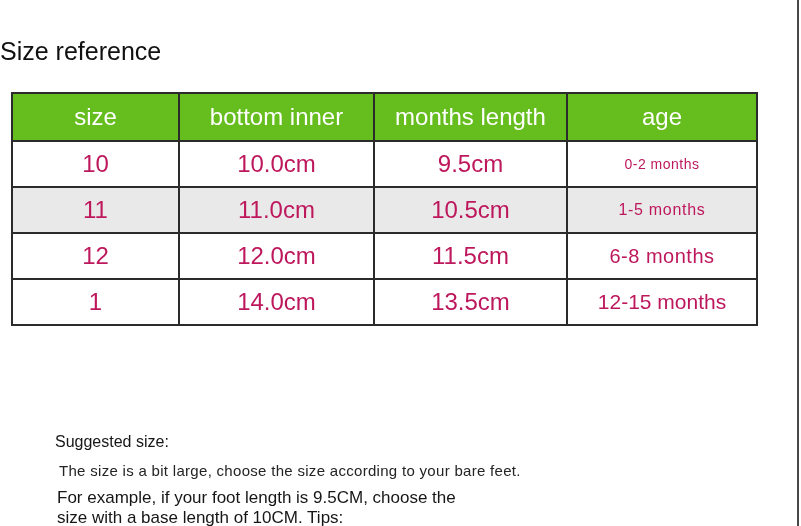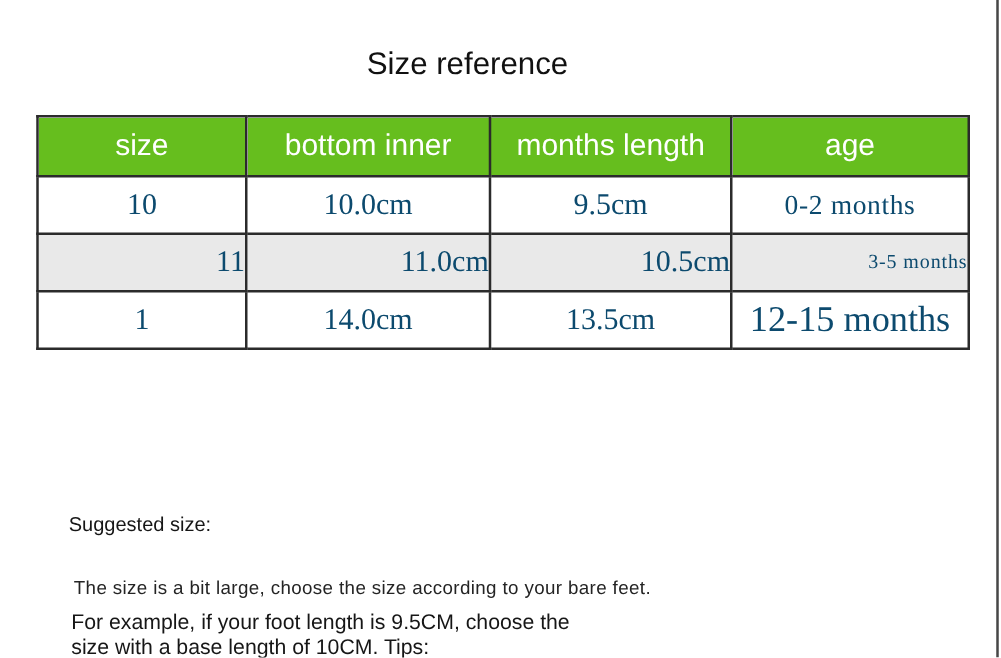--- a/index.html
+++ b/index.html
@@ -8,27 +8,26 @@
     position: relative;
     overflow: hidden;
     background: #ffffff;
     font-family: "Liberation Sans", sans-serif;
     color: #1b1b1b;
   }
   .page-title {
     position: absolute;
     top: 37px; left: 0;
     width: 748px;
-    text-align: center;
     font-size: 25px;
     color: #111111;
   }
   table.size-table {
     position: absolute;
-    left: 29px; top: 92px;
+    left: 11px; top: 92px;
     width: 745px;
     border-collapse: collapse;
     table-layout: fixed;
     padding-left: 12px;
   }
   .size-table th, .size-table td {
     border: 2px solid #2b2b2b;
     text-align: center;
     vertical-align: middle;
     padding: 0;
@@ -36,34 +35,33 @@
   }
   .size-table th {
     background: #66be1e;
     color: #ffffff;
     font-weight: normal;
     font-size: 24px;
     height: 46px;
   }
   .size-table td {
     font-size: 24px;
-    color: #0c4a6e;
+    color: #be185d;
     height: 44px;
     background: #ffffff;
-    font-family: Liberation Serif, serif;
   }
-  .size-table tr.alt td { background: #e9e9e9; text-align: right; }
-  td.age-cell-0 { font-size: 22px; letter-spacing: 0.5px; }
+  .size-table tr.alt td { background: #e9e9e9; }
+  td.age-cell-0 { font-size: 14px; letter-spacing: 0.5px; }
   td.age-cell-1 { font-size: 16px; letter-spacing: 0.7px; }
   td.age-cell-2 { font-size: 20px; letter-spacing: 0.5px; }
   td.age-cell-3 { font-size: 30px; letter-spacing: 0px; }
-  td.age-cell-4 { font-size: 29px; letter-spacing: 0px; }
+  td.age-cell-4 { font-size: 21px; letter-spacing: 0px; }
   .note-heading {
     position: absolute;
-    left: 55px; top: 412px;
+    left: 55px; top: 433px;
     font-size: 16px;
     color: #161616;
   }
   .note-line1 {
     position: absolute;
     left: 59px; top: 452px;
     font-size: 15px;
     color: #242424;
     letter-spacing: 0.3px;
     margin-top: 10px;
@@ -108,21 +106,27 @@
     <tr>
       <td>10</td>
       <td>10.0cm</td>
       <td>9.5cm</td>
       <td class="age-cell-0">0-2 months</td>
     </tr>
     <tr class="alt">
       <td>11</td>
       <td>11.0cm</td>
       <td>10.5cm</td>
-      <td class="age-cell-1">3-5 months</td>
+      <td class="age-cell-1">1-5 months</td>
+    </tr>
+    <tr>
+      <td>12</td>
+      <td>12.0cm</td>
+      <td>11.5cm</td>
+      <td class="age-cell-2">6-8 months</td>
     </tr>
     <tr>
       <td>1</td>
       <td>14.0cm</td>
       <td>13.5cm</td>
       <td class="age-cell-4">12-15 months</td>
     </tr>
   </tbody>
 </table>
 

